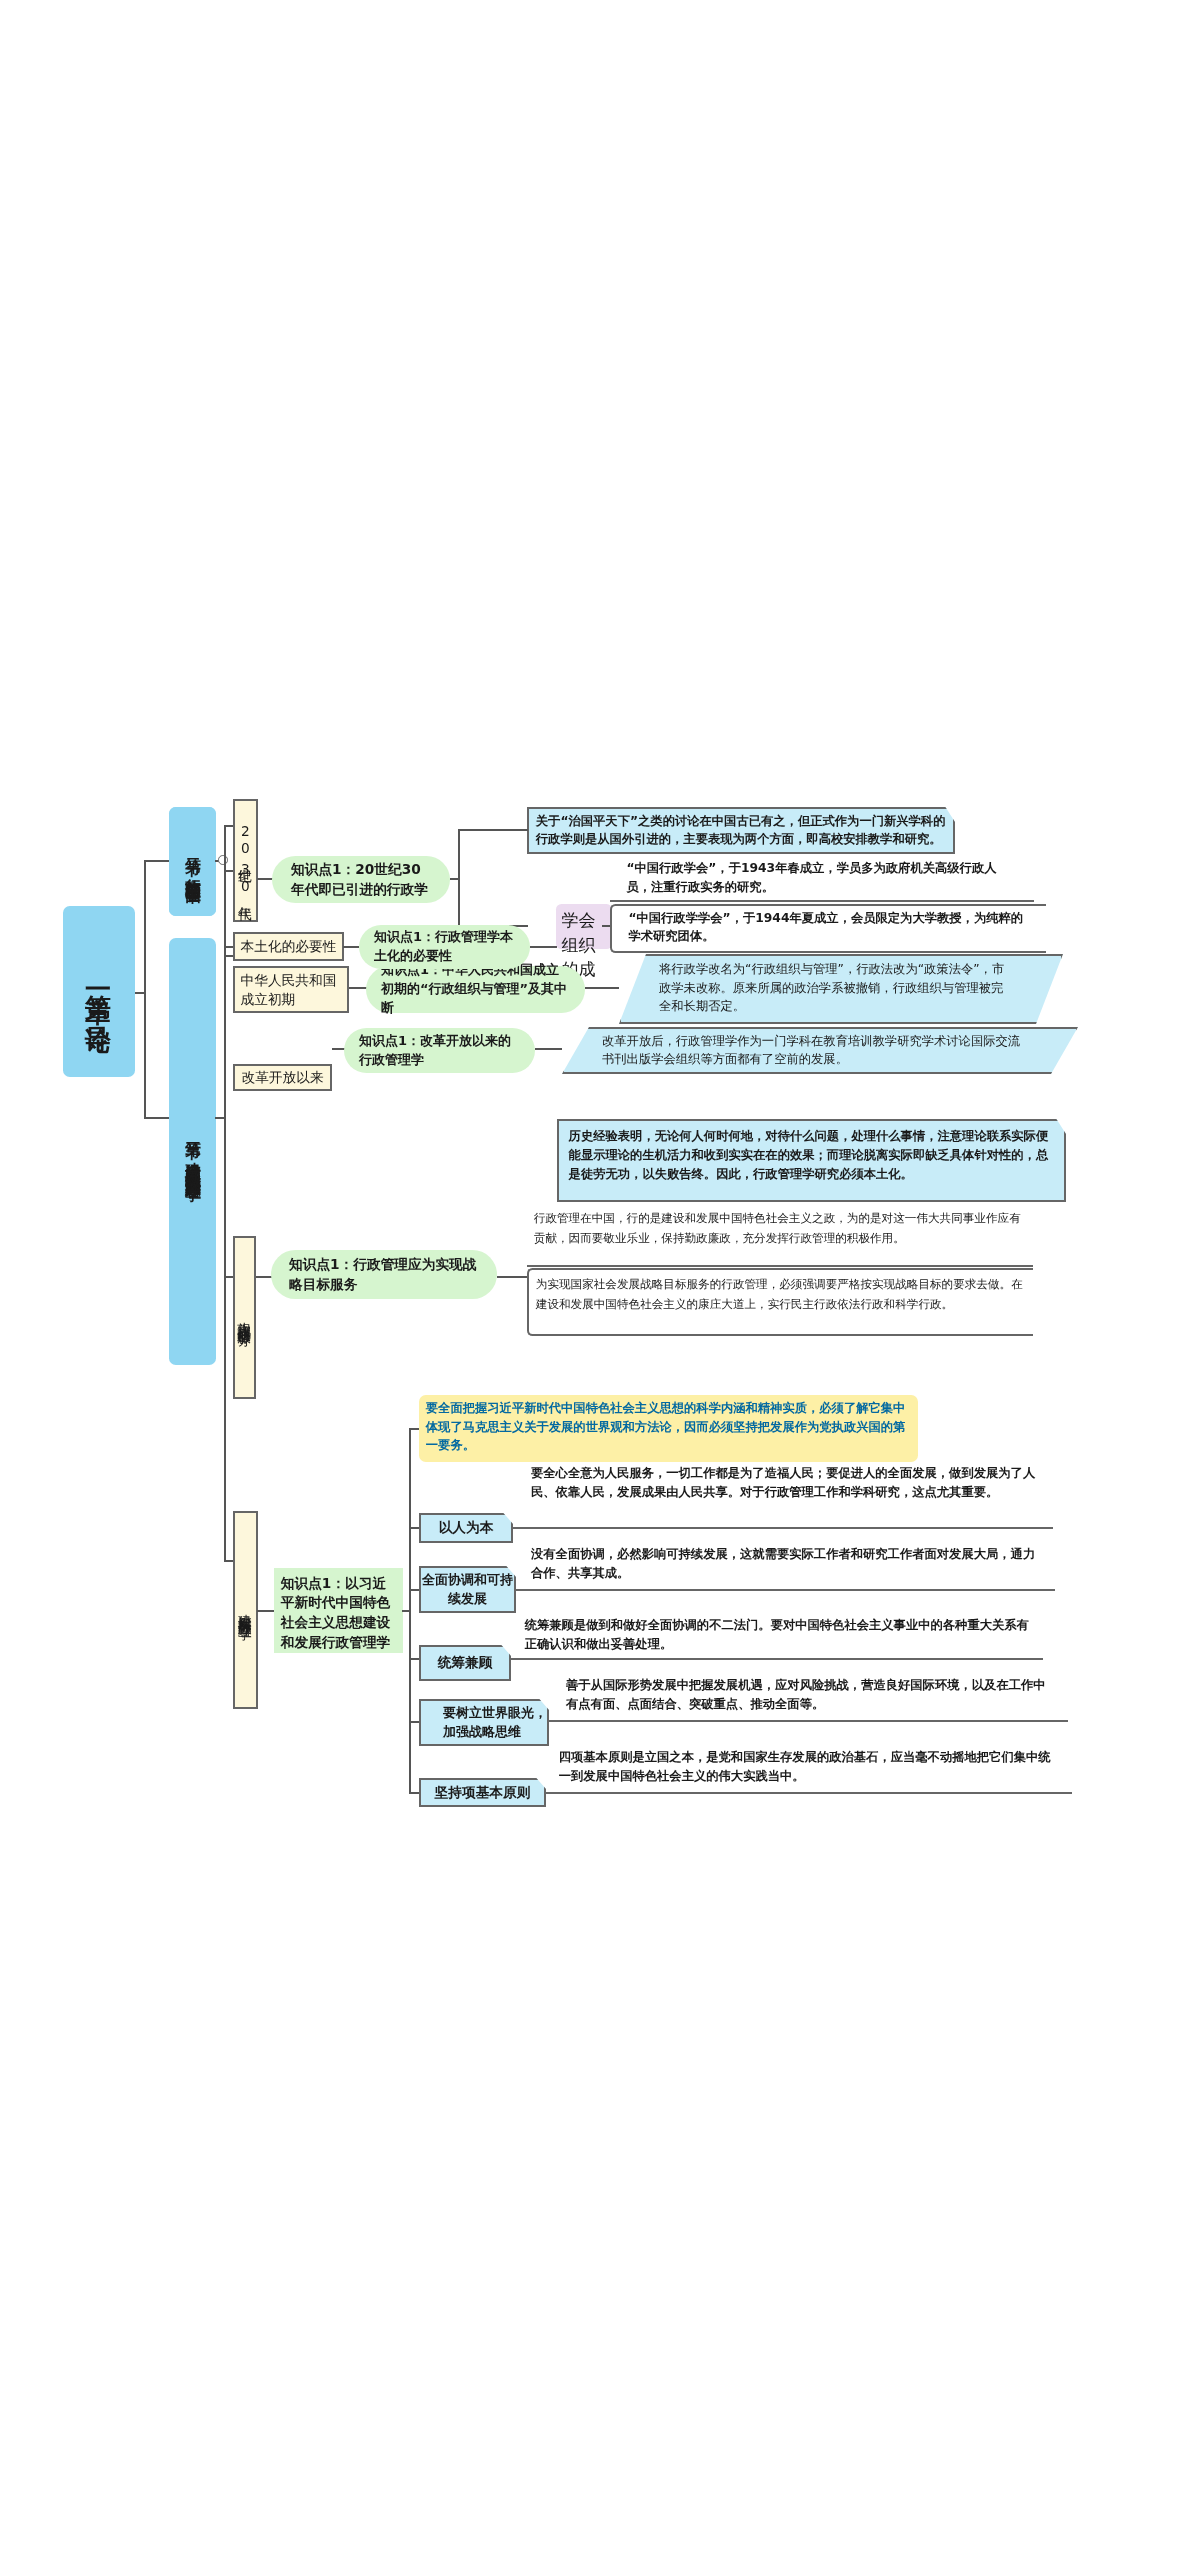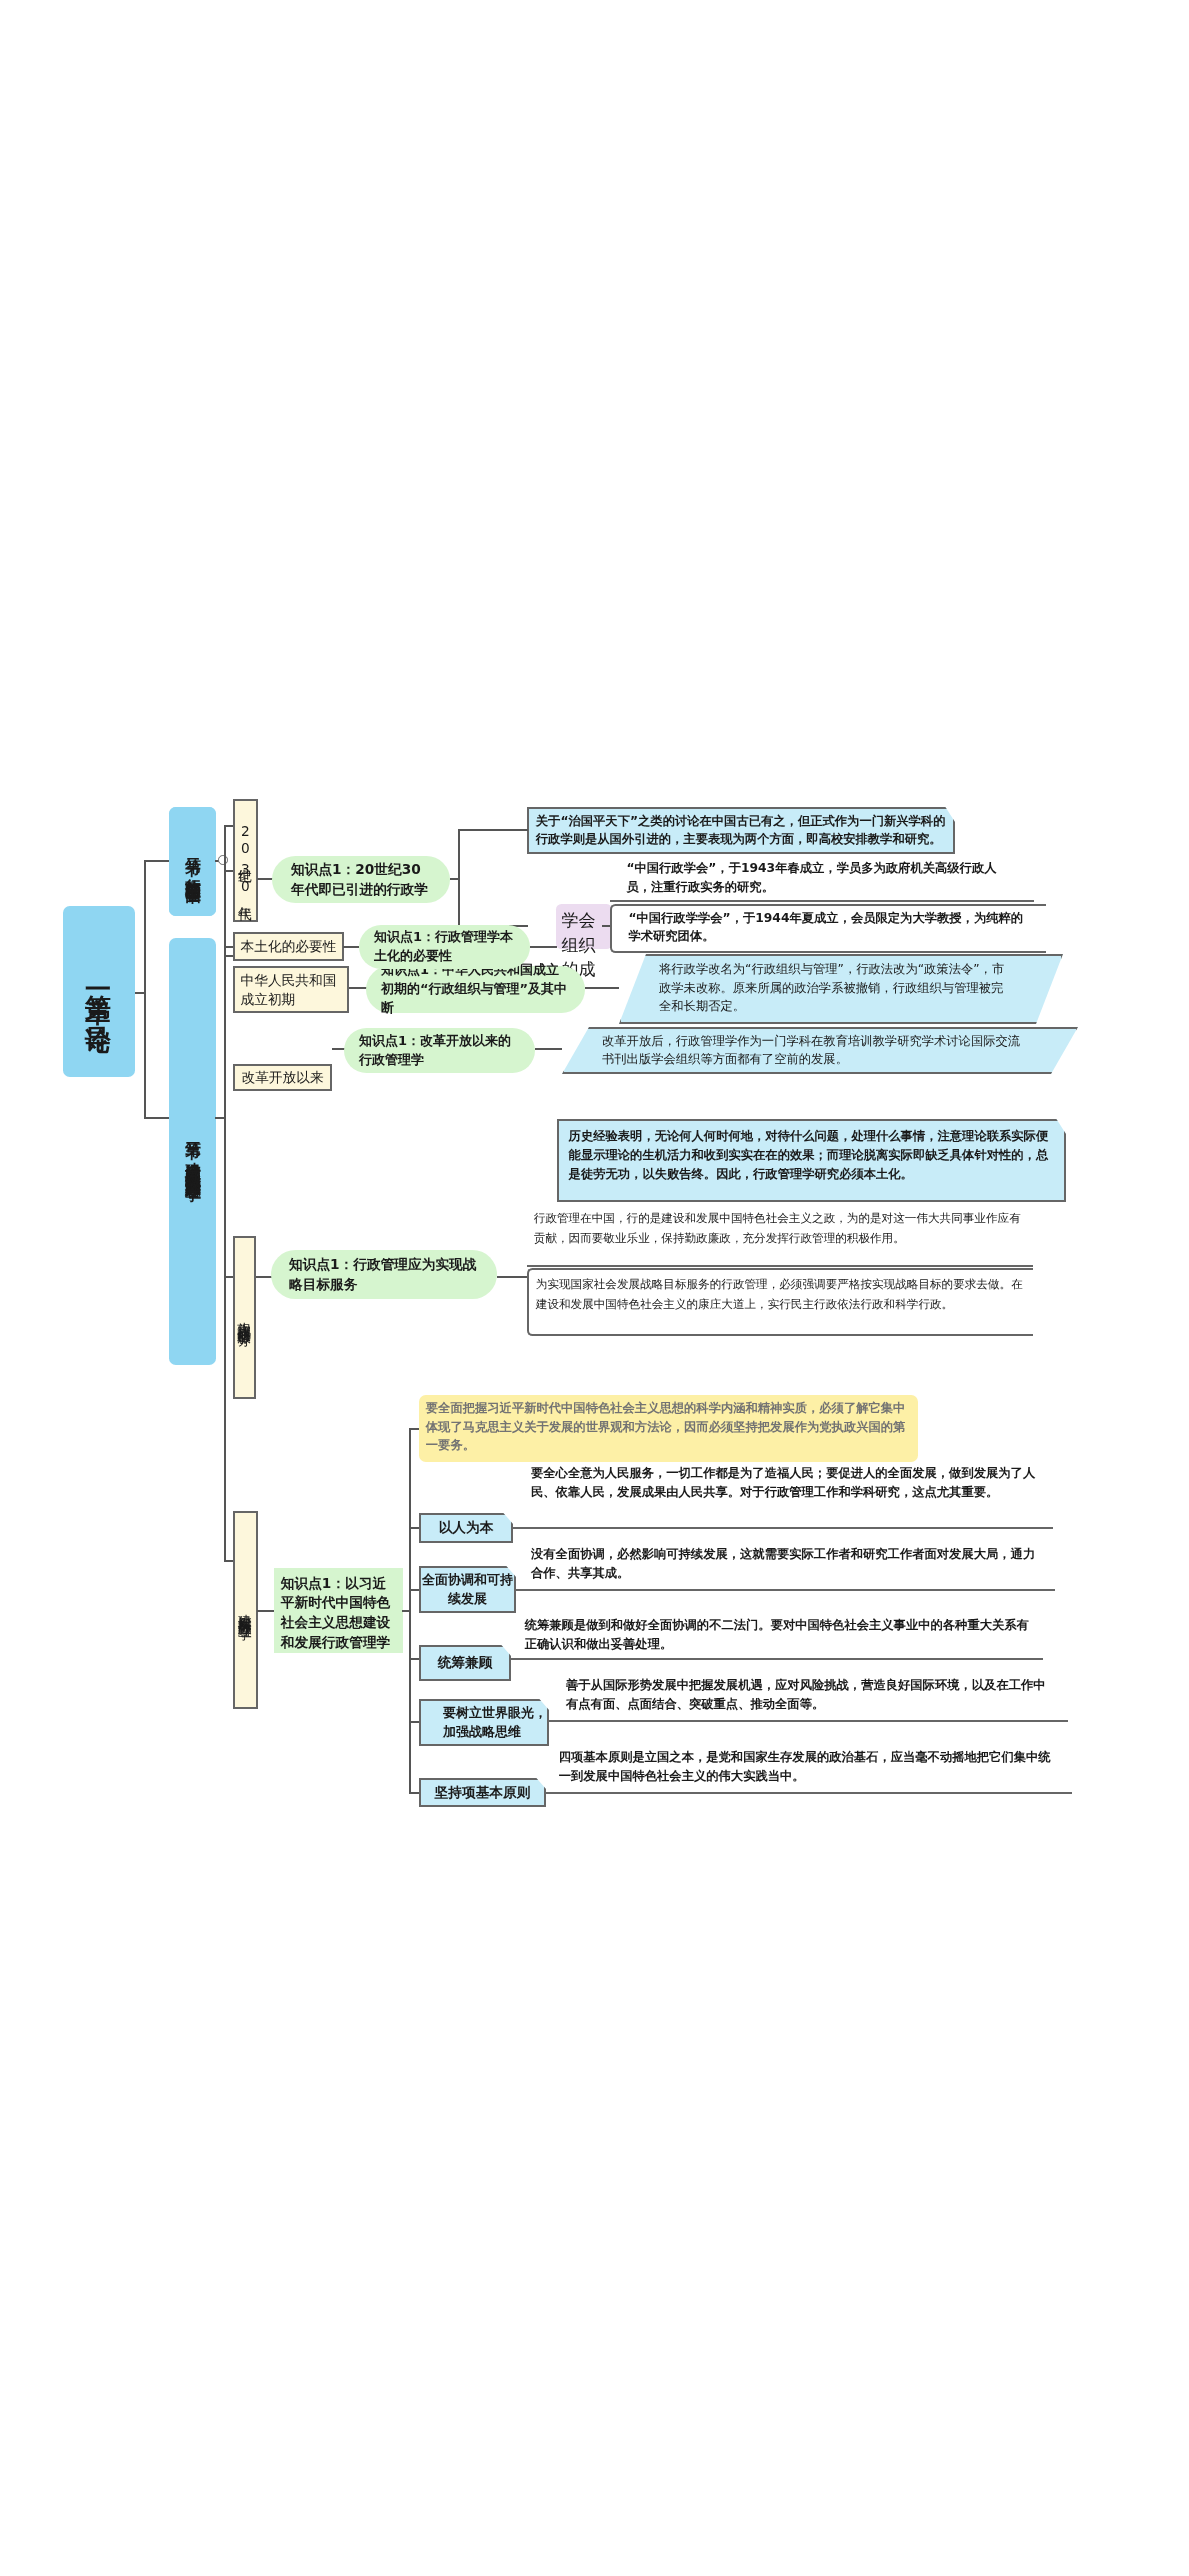--- a/index.html
+++ b/index.html
@@ -11,21 +11,21 @@
   .blue-box { background: #8fd6f2; border-radius: 6.8px; font-weight: bold; display: flex; align-items: center; justify-content: center; text-align: center; }
   .vert { writing-mode: vertical-rl; text-orientation: upright; letter-spacing: 1.4px; }
   .cream { background: #fdf7dc; border: 2.1px solid #666; font-size: 14.4px; display:flex; align-items:center; justify-content:center; }
   .pill { background: #d6f5cf; border-radius: 27px; font-weight: bold; font-size: 14.4px; padding: 0 19px; display:flex; align-items:center; line-height: 1.45; }
   .note-blue { background: #c8ecf8; border: 2.1px solid #666; font-weight: bold; font-size: 13px; line-height: 1.45; padding: 5.5px 9.6px; clip-path: polygon(0 0, calc(100% - 9.6px) 0, 100% 15px, 100% 100%, 0 100%); }
   .under { border-bottom: 2.1px solid #666; font-weight: bold; font-size: 13px; line-height: 1.5; padding: 2.7px 8.2px; }
   .under-box { border: 2.1px solid #666; border-left: 2.1px solid #666; border-radius: 5.5px 0 0 5.5px; border-right: none; border-top: 2.1px solid #666; font-weight: bold; font-size: 13px; line-height: 1.5; padding: 5.5px 8.2px; }
   .lilac { background: #ecdcf0; border-radius: 5.5px; font-size: 13.7px; line-height: 1.45; padding: 6.8px 6.8px; }
   .para { background: #c8ecf8; border: 2.1px solid #666; font-size: 13px; line-height: 1.5; padding: 6.8px 41px 6.8px 34px; clip-path: polygon(27px 0, 100% 0, calc(100% - 27px) 100%, 0 100%); }
   .serif { font-family: "DejaVu Serif", "Liberation Serif", serif; font-size: 12.3px; line-height: 1.75; padding: 4.1px 6.8px; }
-  .yellow { background: #fdf0a6; border-radius: 6.8px; color: #737373; font-weight: bold; font-size: 13px; line-height: 1.5; padding: 5.5px 8.2px; }
+  .yellow { background: #fdf0a6; border-radius: 6.8px; color: #0369a1; font-weight: bold; font-size: 13px; line-height: 1.5; padding: 5.5px 8.2px; }
   .tag-blue { background: #c8ecf8; border: 2.1px solid #666; font-weight: bold; font-size: 13.7px; line-height: 1.4; display:flex; align-items:center; justify-content:center; text-align:center; clip-path: polygon(0 0, calc(100% - 9.6px) 0, 100% 11px, 100% 100%, 0 100%); }
   .greenbox { background: #d6f5cf; font-weight: bold; font-size: 14.4px; line-height: 1.45; padding: 6.8px 9.6px; }
   .circle { position:absolute; width: 9.6px; height: 9.6px; border: 1.4px solid #666; border-radius: 50%; background:#fff; box-sizing: border-box; }
 </style>
 </head>
 <body>
 
 <div class="abs blue-box vert" style="left:63px;top:906px;width:72px;height:171px;font-size:26px;">
   <span>第一章　导论</span>
 </div>

